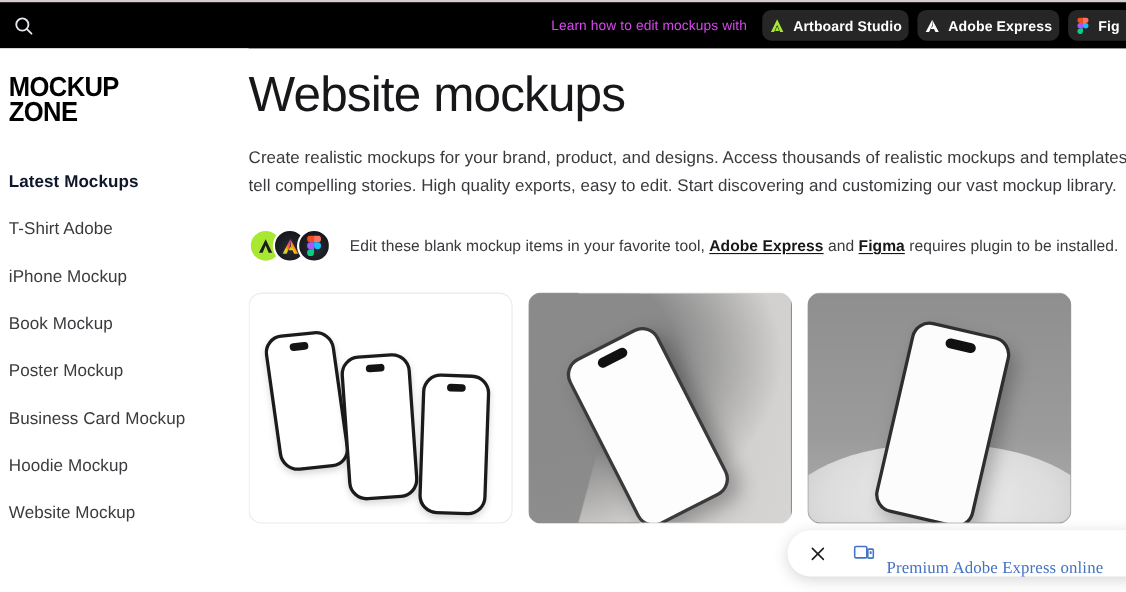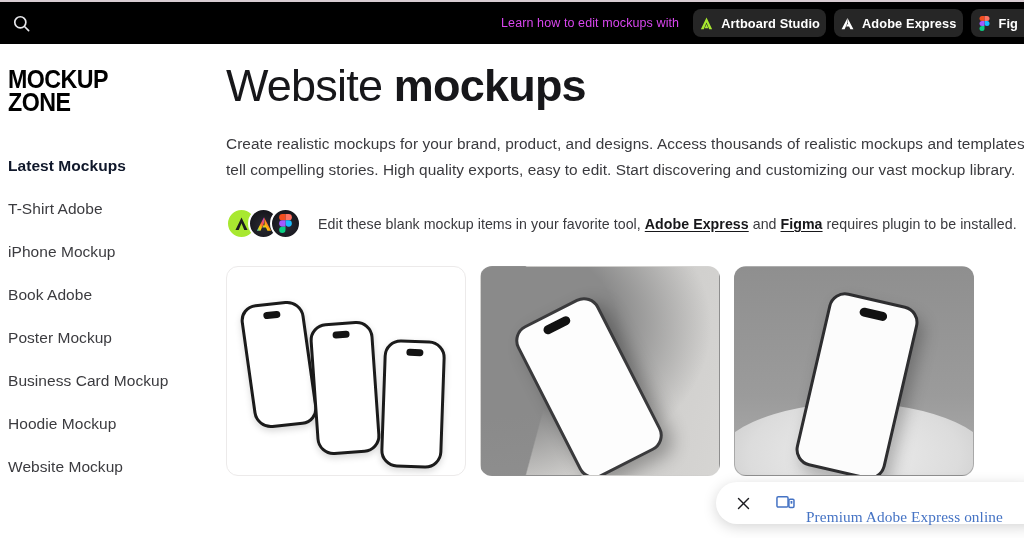--- a/index.html
+++ b/index.html
@@ -109,21 +109,21 @@
   }
   .page-title {
     font-size: 45px;
     line-height: 1.05;
     color: #17171a;
     font-weight: 400;
     letter-spacing: -0.8px;
     margin-bottom: 22px;
     white-space: nowrap;
   }
-  .page-title b { font-weight: 700; }
+  .page-title b { font-weight: 400; }
 
   .intro {
     font-size: 15.4px;
     line-height: 1.66;
     color: #3a3a3e;
     width: 830px;
     letter-spacing: .05px;
     margin-bottom: 26px;
   }
 
@@ -298,21 +298,21 @@
 
   <nav class="sidebar">
     <div class="logo">
       <span>MOCKUP</span>
       <span class="l2">ZONE</span>
     </div>
 
     <a class="nav-item active">Latest Mockups</a>
     <a class="nav-item">T-Shirt Adobe</a>
     <a class="nav-item">iPhone Mockup</a>
-    <a class="nav-item">Book Adobe</a>
+    <a class="nav-item">Book Mockup</a>
     <a class="nav-item">Poster Mockup</a>
     <a class="nav-item">Business Card Mockup</a>
     <a class="nav-item">Hoodie Mockup</a>
     <a class="nav-item">Website Mockup</a>
   </nav>
 
   <main class="main">
 
     <h1 class="page-title"><span>Website </span><b>mockups</b></h1>
 

